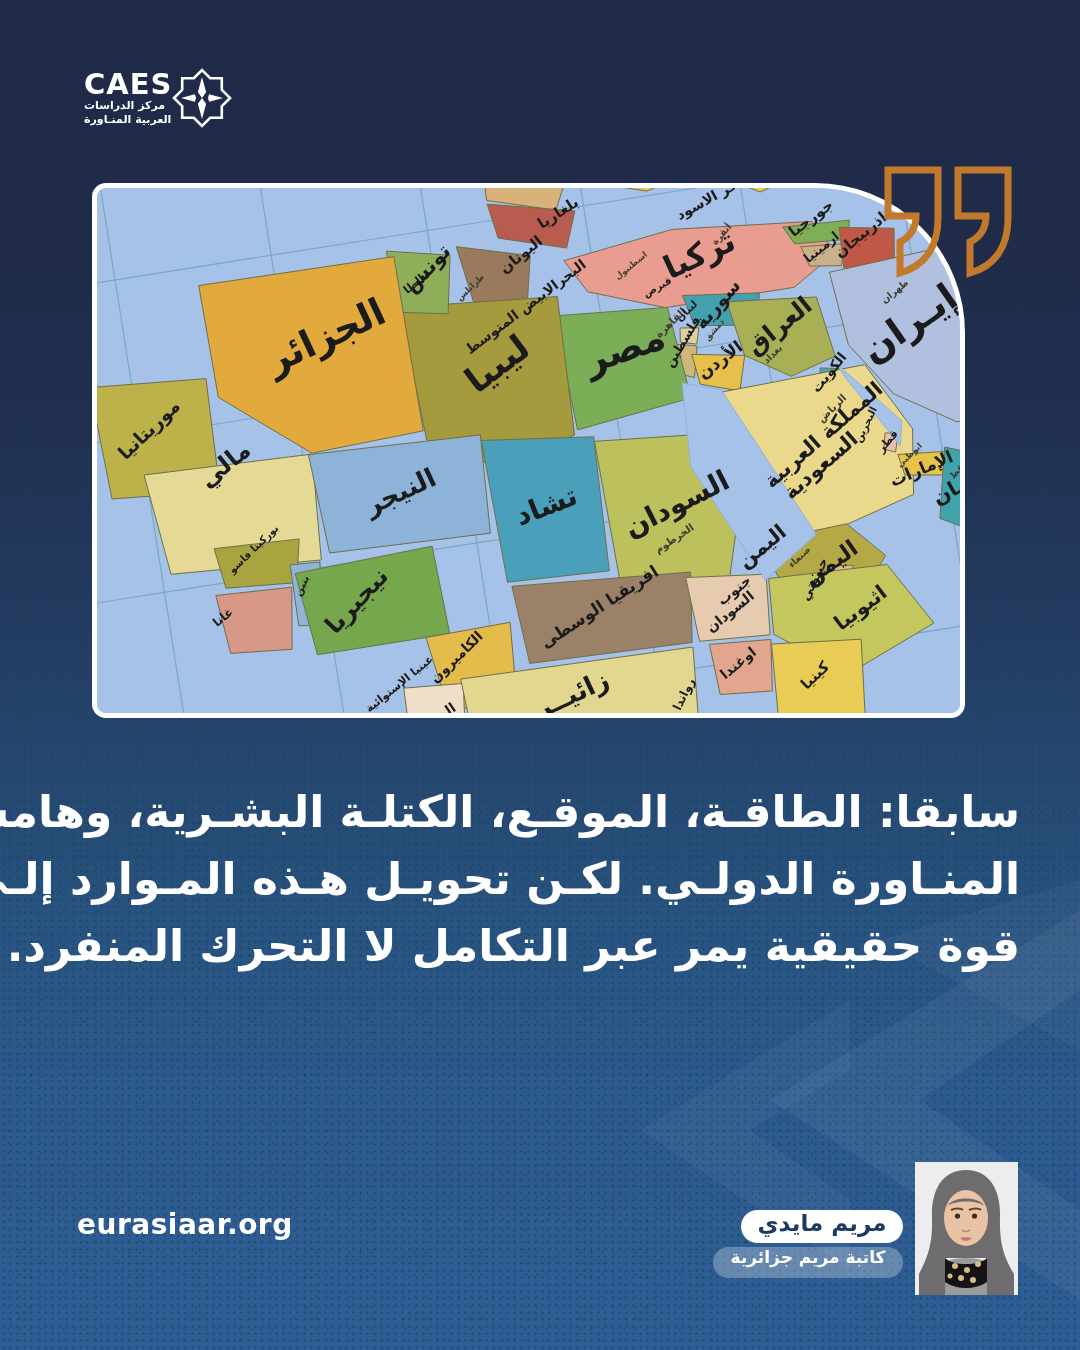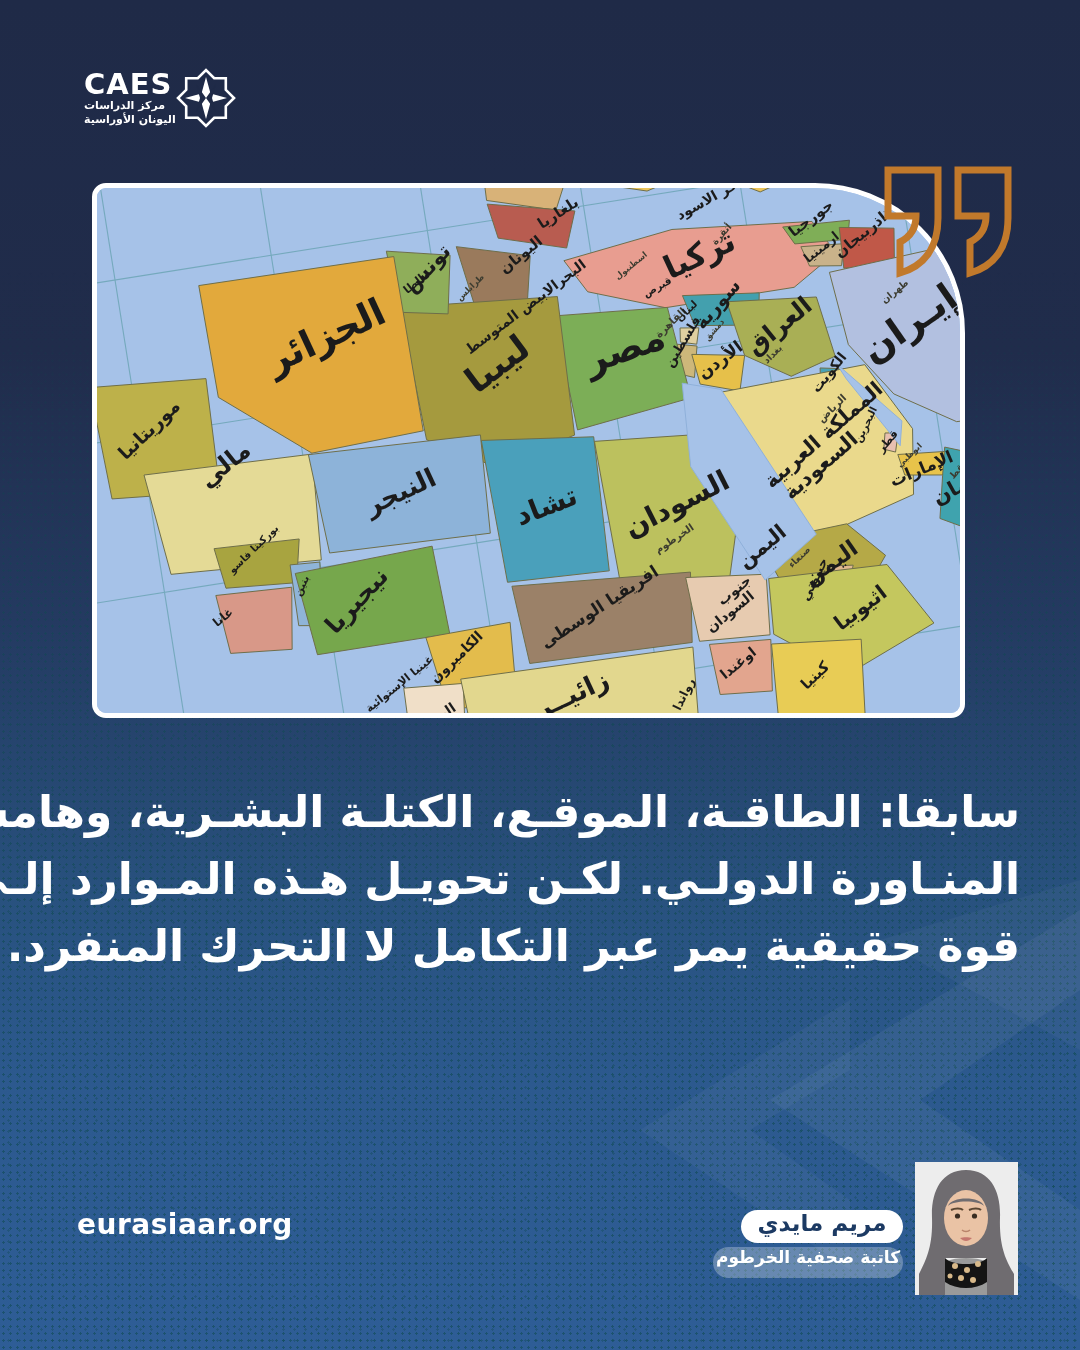--- a/index.html
+++ b/index.html
@@ -57,21 +57,21 @@
 <svg class="shapes" width="560" height="470" viewBox="0 0 560 470">
   <polygon points="560,30 250,220 560,420 560,330 400,220 560,110" fill="rgba(255,255,255,0.05)"></polygon>
   <polygon points="330,120 120,250 330,390 330,320 230,250 330,190" fill="rgba(255,255,255,0.04)"></polygon>
   <polygon points="560,0 360,60 560,170" fill="rgba(255,255,255,0.035)"></polygon>
 </svg>
 
 <div class="logo">
   <div class="wordmark">
     <span class="acronym">CAES</span>
     <span class="arname">
-      <span>مركز الدراسات</span><br><span>اليونان الأوراسية</span>
+      <span>مركز الدراسات</span><br><span>العربية المنـاورة</span>
     </span>
   </div>
   <svg width="60" height="60" viewBox="0 0 60 60">
     <polygon points="58,30 49.8,38.2 49.8,49.8 38.2,49.8 30,58 21.8,49.8 10.2,49.8 10.2,38.2 2,30 10.2,21.8 10.2,10.2 21.8,10.2 30,2 38.2,10.2 49.8,10.2 49.8,21.8" fill="none" stroke="#ffffff" stroke-width="2.6"></polygon>
     <polygon points="30,9 34.5,25.5 51,30 34.5,34.5 30,51 25.5,34.5 9,30 25.5,25.5" fill="#ffffff"></polygon>
     <polygon points="30,30 40,16 36,30 40,44" fill="#1f2a47"></polygon>
     <polygon points="30,30 20,16 24,30 20,44" fill="#1f2a47"></polygon>
   </svg>
 </div>
 
@@ -245,16 +245,16 @@
       <circle cx="46" cy="116" r="3"></circle>
         <circle cx="58" cy="118" r="3"></circle>
         <circle cx="35" cy="114" r="2.5"></circle>
     </g>
   </svg>
 </div>
 <div class="pill pill-name">
   <span>مريم مايدي</span>
 </div>
 <div class="pill pill-role">
-  <span>كاتبة صحفية الخرطوم</span>
+  <span>كاتبة مريم جزائرية</span>
 </div>
 
 <div class="site">eurasiaar.org</div>
 
 </body></html>

